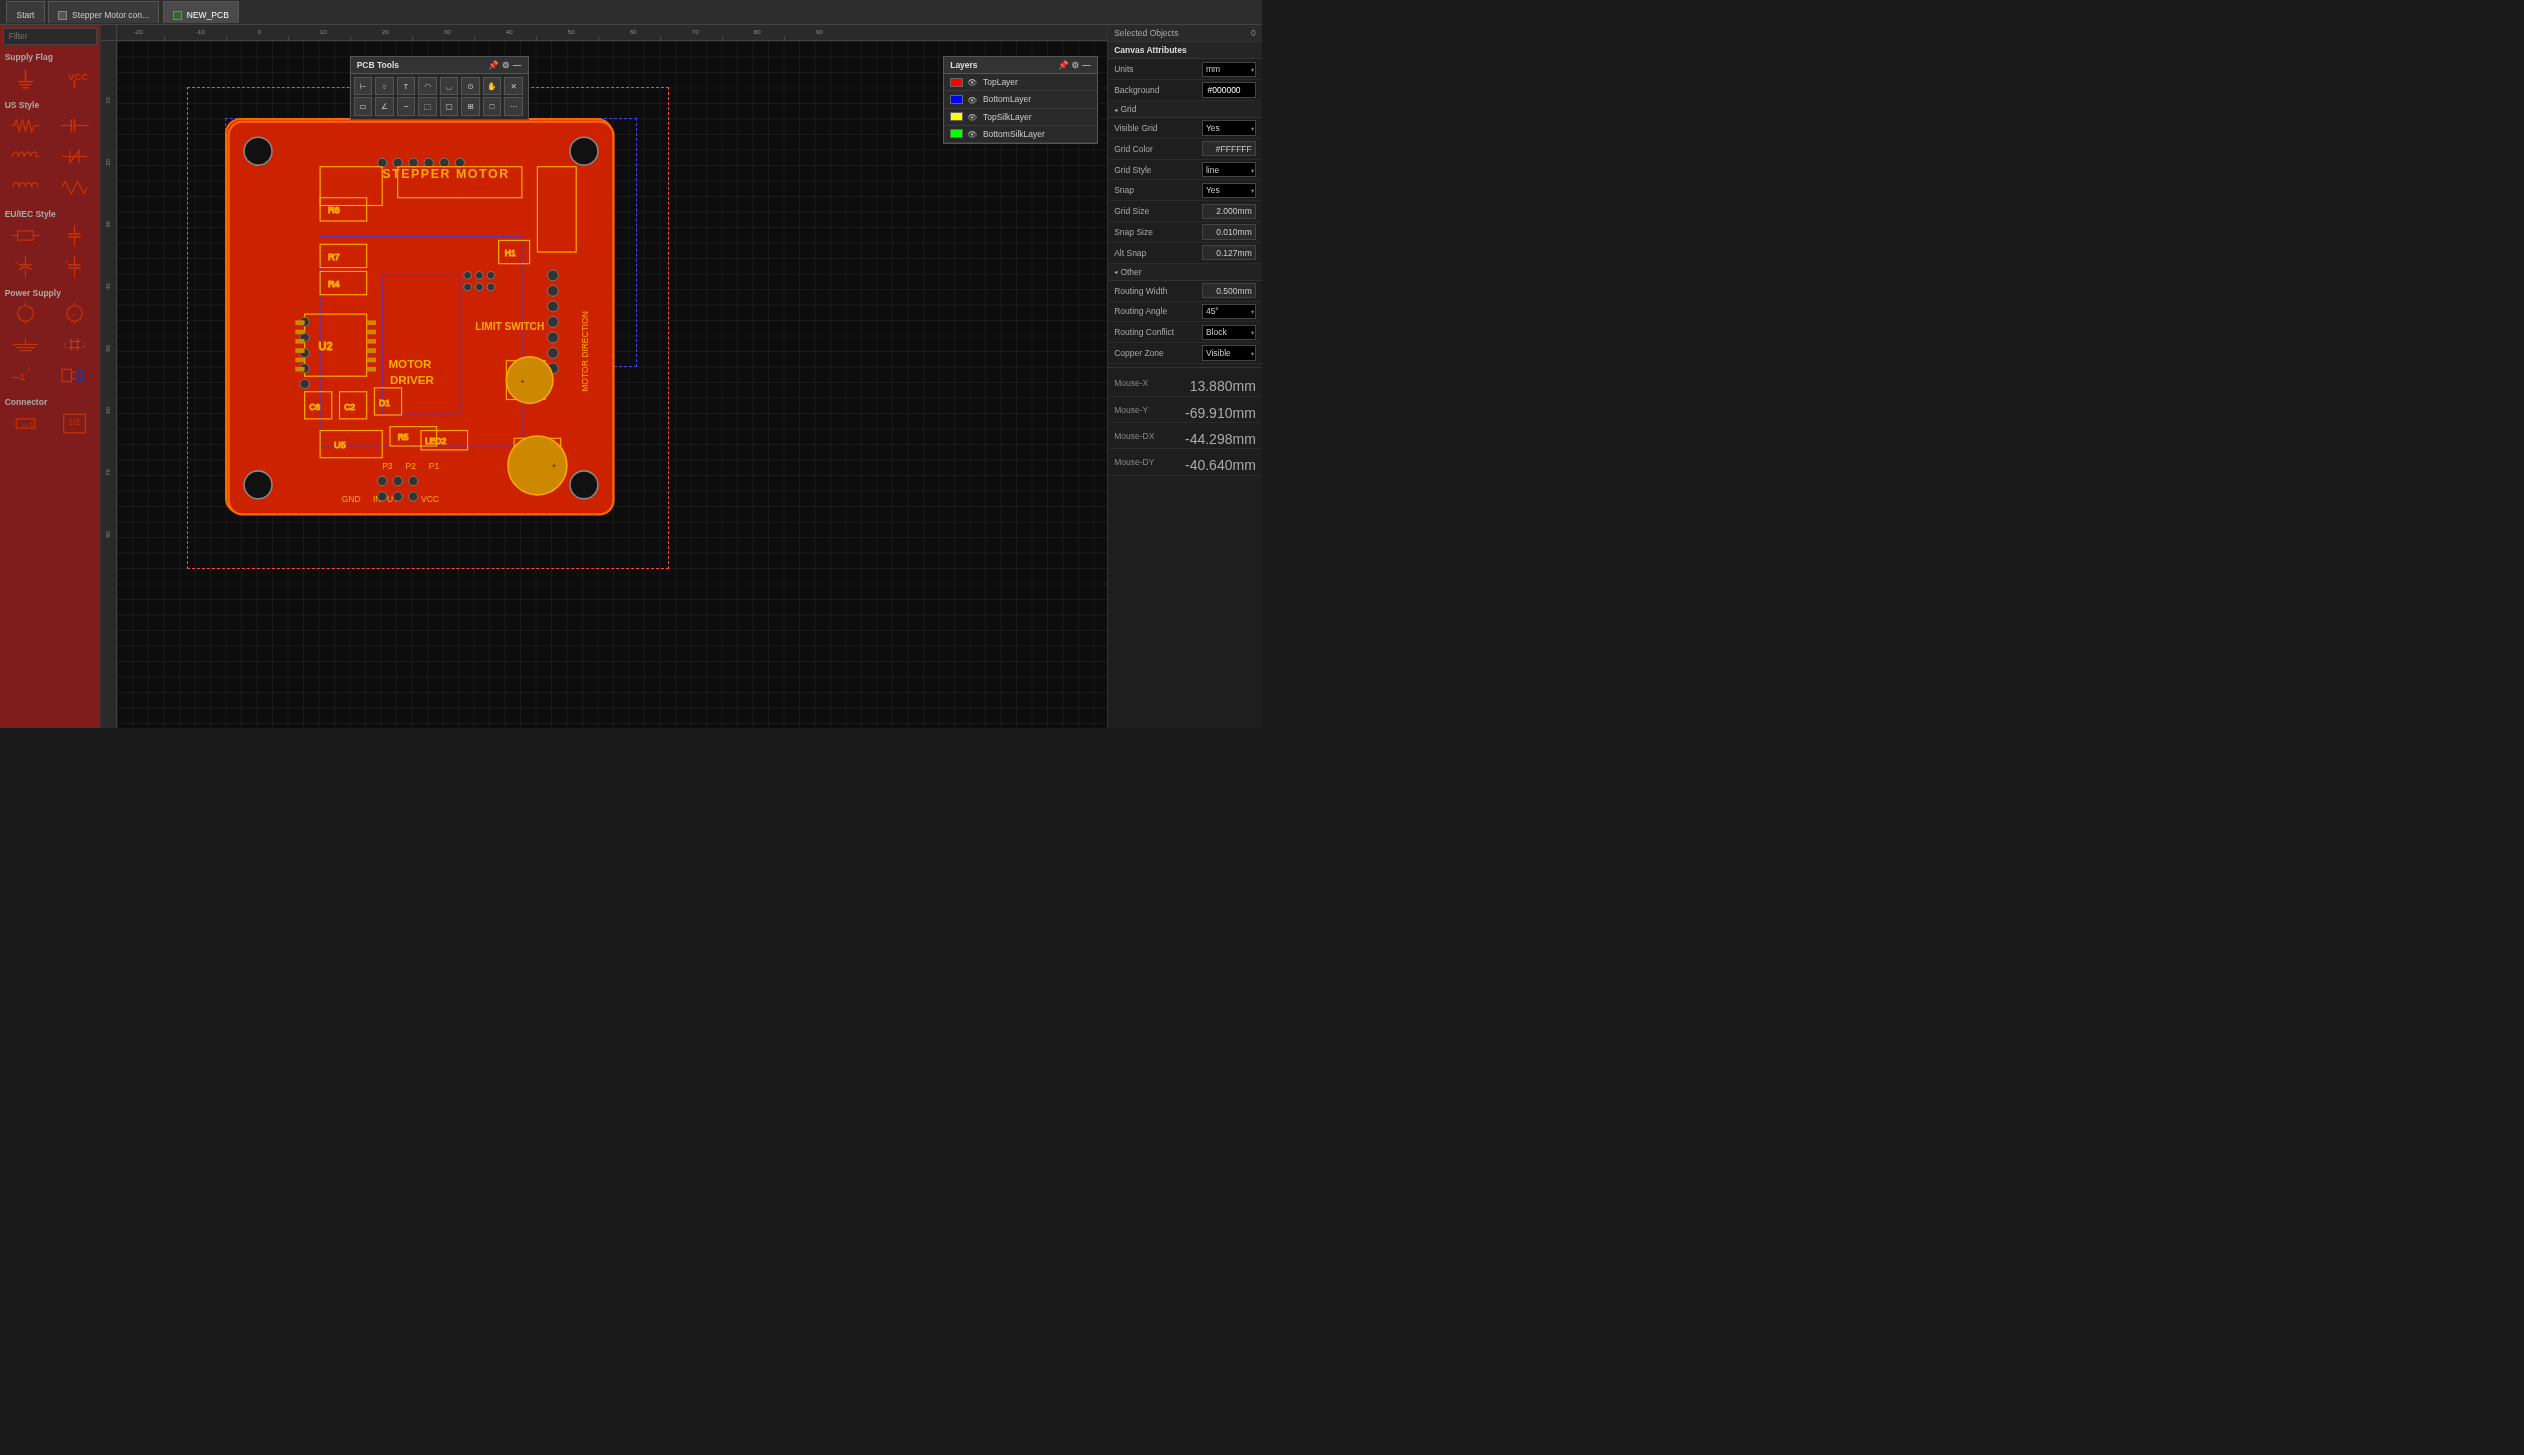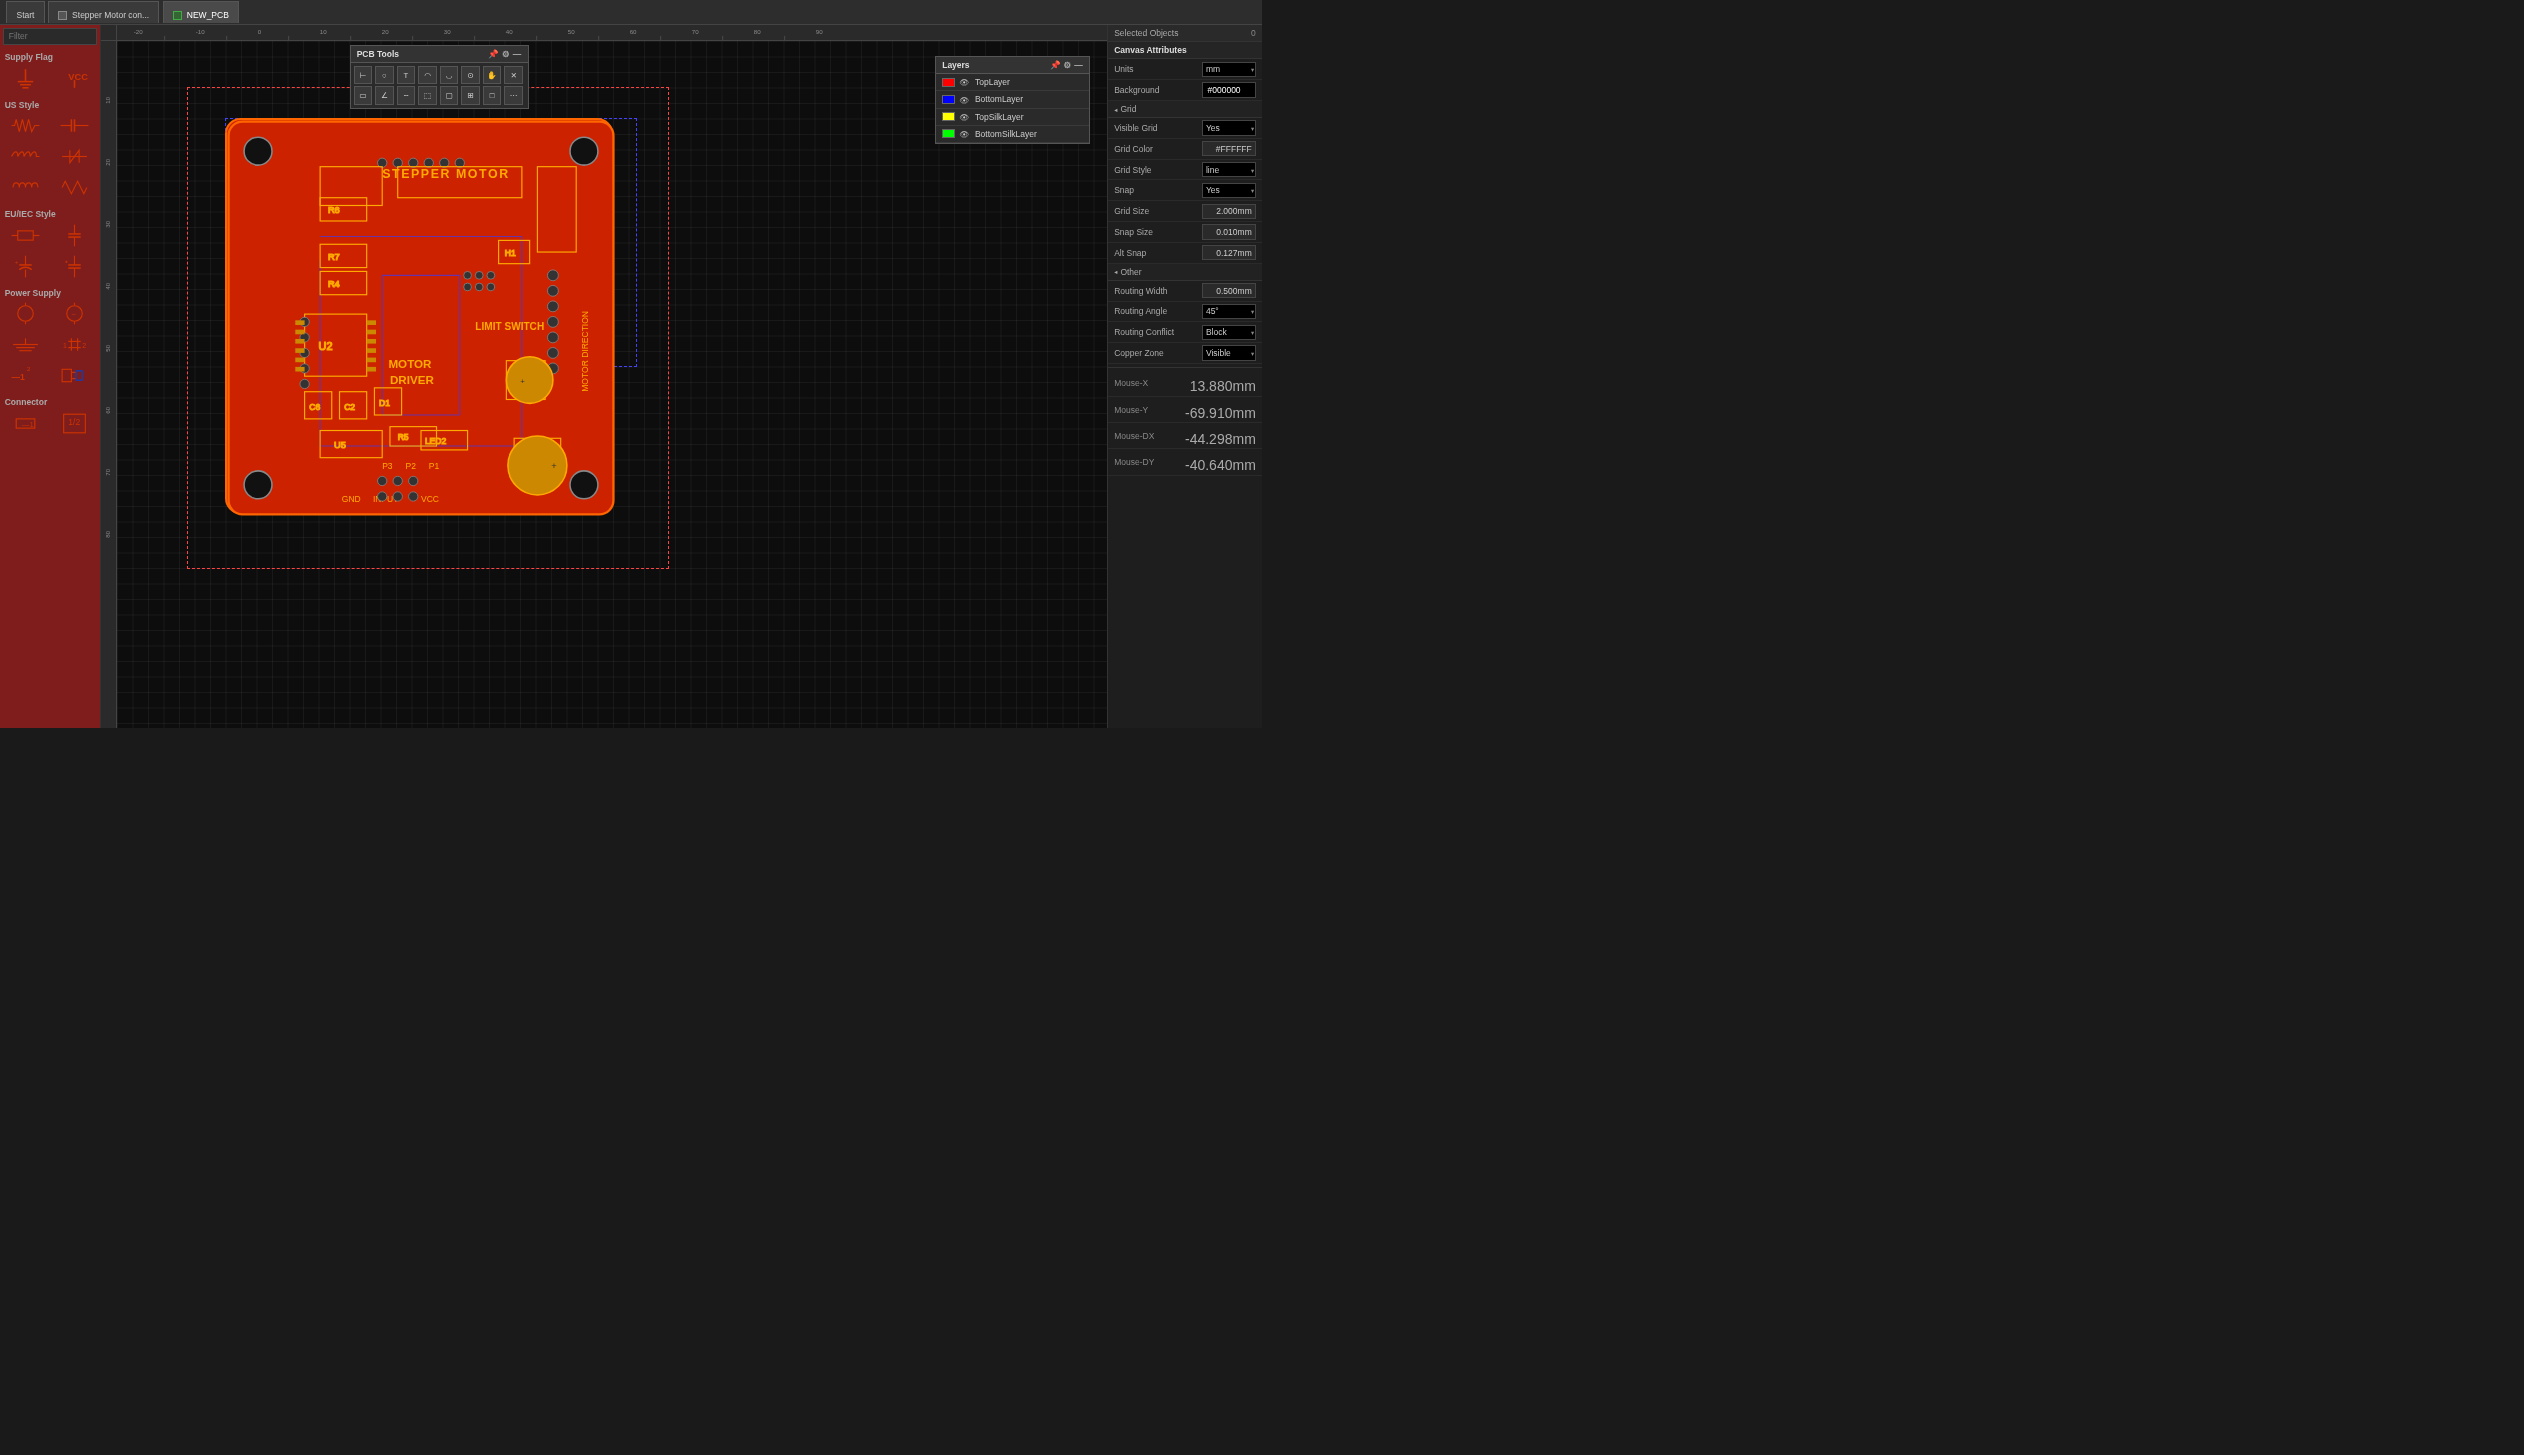--- a/index.html
+++ b/index.html
@@ -711,21 +711,21 @@
             <circle cx="400" cy="445" r="38" fill="#cc8800" stroke="#ffaa00" stroke-width="2"></circle>
             <text x="418" y="450" font-size="12" fill="#333">+</text>
 
             <rect x="120" y="60" width="80" height="50" stroke="#ffaa00" stroke-width="1.5" fill="none"></rect>
             <rect x="220" y="60" width="160" height="40" stroke="#ffaa00" stroke-width="1.5" fill="none"></rect>
             <rect x="400" y="60" width="50" height="110" stroke="#ffaa00" stroke-width="1.5" fill="none"></rect>
           </svg>
         </div>
       </div>
 
-      <div id="pcb-tools" style="position:absolute;top:4px;left:233px;">
+      <div id="pcb-tools" style="position:absolute;top:15px;left:233px;">
         <div id="pcb-tools-header">
           <span>PCB Tools</span>
           <div style="display:flex;gap:3.1px;">
             <span style="cursor:pointer;color:#aaa;">📌</span>
             <span style="cursor:pointer;color:#aaa;">⚙</span>
             <span style="cursor:pointer;color:#aaa;">—</span>
           </div>
         </div>
         <div class="tools-grid">
           <div class="tool-btn">⊢</div>
@@ -740,21 +740,21 @@
           <div class="tool-btn">∠</div>
           <div class="tool-btn">╌</div>
           <div class="tool-btn">⬚</div>
           <div class="tool-btn">▢</div>
           <div class="tool-btn">⊞</div>
           <div class="tool-btn">□</div>
           <div class="tool-btn">⋯</div>
         </div>
       </div>
 
-      <div id="layers-panel" style="position:absolute;top:15.5px;right:17px;">
+      <div id="layers-panel" style="position:absolute;top:15.5px;right:9px;">
         <div id="layers-panel-header">
           <span>Layers</span>
           <div style="display:flex;gap:3.1px;">
             <span style="cursor:pointer;color:#aaa;">📌</span>
             <span style="cursor:pointer;color:#aaa;">⚙</span>
             <span style="cursor:pointer;color:#aaa;">—</span>
           </div>
         </div>
         <div class="layer-item">
           <div class="layer-color" style="background:#ff0000;"></div>

